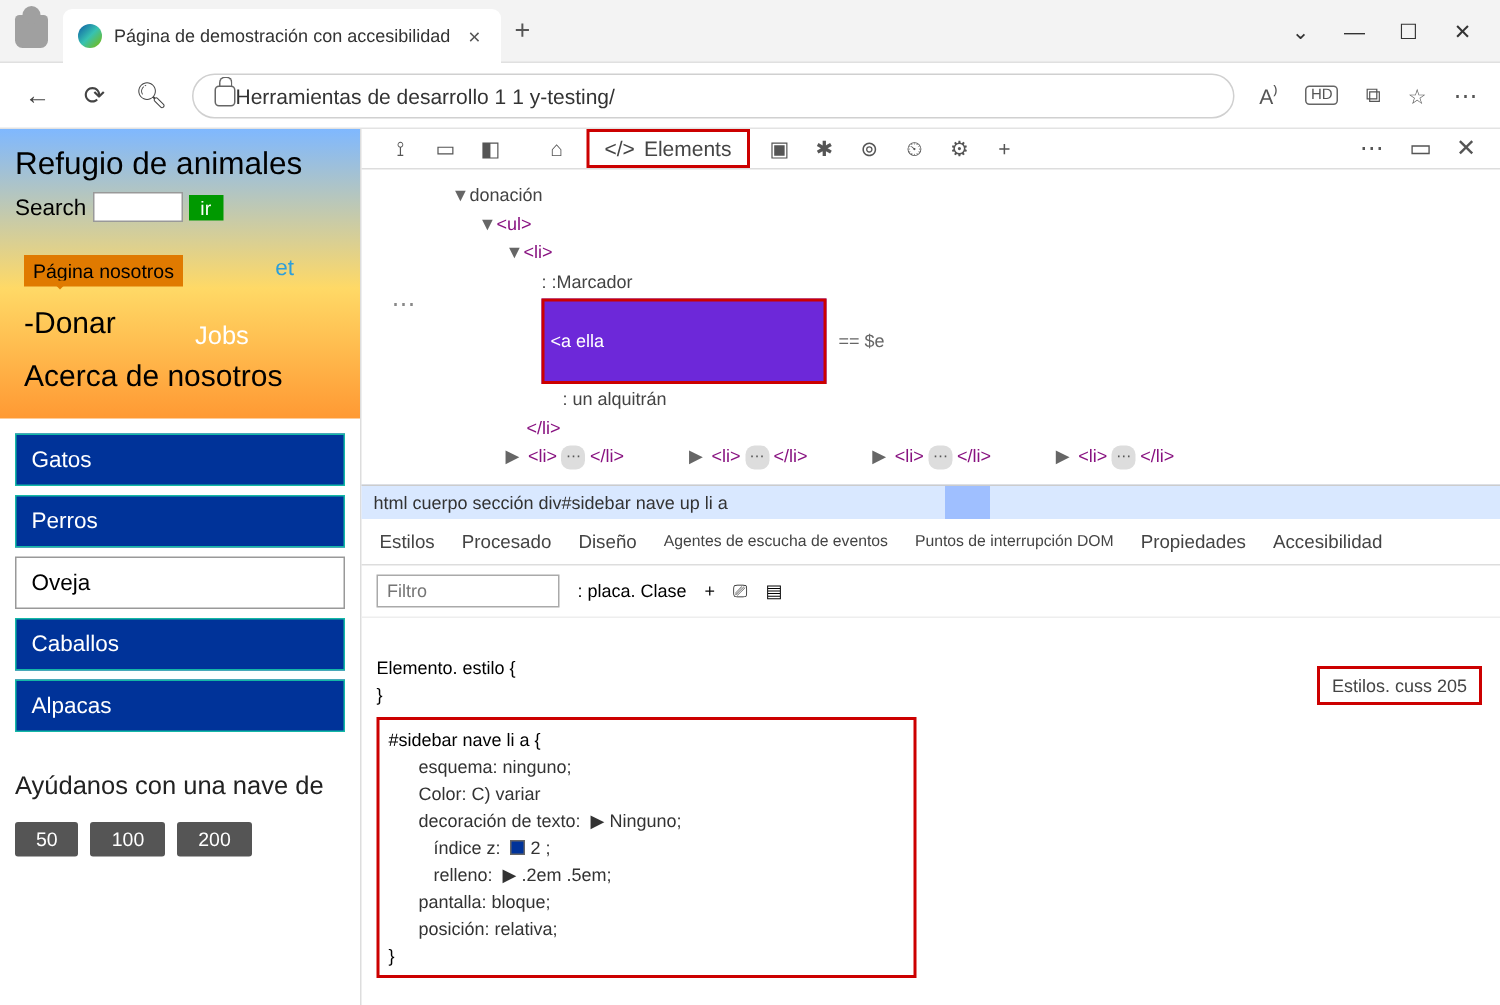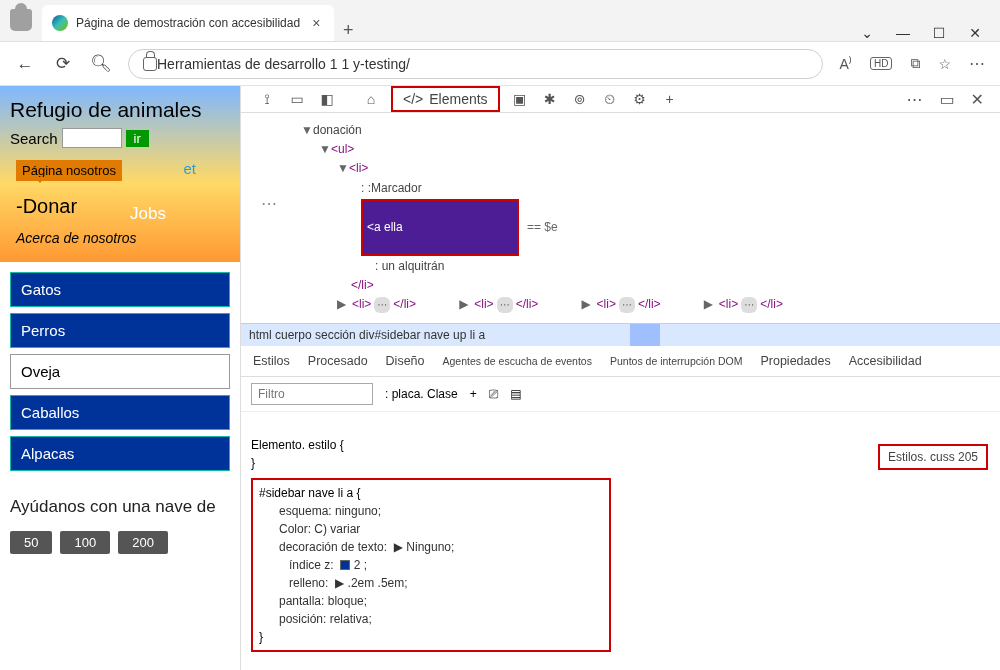--- a/index.html
+++ b/index.html
@@ -1,19 +1,19 @@
 <!DOCTYPE html>
 <html><head>
 <meta charset="utf-8">
 <style>
 * { margin: 0; padding: 0; box-sizing: border-box; font-family: "Segoe UI", Arial, sans-serif; }
 body { width: 1000px; height: 670px; background: #fff; overflow: hidden; position: relative; }
 
 
-.titlebar { height: 42px; display: flex; align-items: flex-end; background: #f3f3f3; border-bottom: 1px solid #e0e0e0; }
+.titlebar { height: 42px; display: flex; align-items: center; background: #f3f3f3; border-bottom: 1px solid #e0e0e0; }
 .avatar-slot { width: 42px; height: 42px; display: flex; align-items: center; justify-content: center; }
 .avatar { width: 22px; height: 22px; background: #a0a0a0; border-radius: 3px 3px 5px 5px; position: relative; }
 .avatar::before { content: ""; position: absolute; width: 12px; height: 12px; background: #a0a0a0; border-radius: 50%; top: -6px; left: 5px; }
 .tab { height: 36px; background: #fff; border-radius: 6px 6px 0 0; display: flex; align-items: center; padding: 0 10px; gap: 8px; margin-top: 6px; max-width: 320px; }
 .edge-icon { width: 16px; height: 16px; border-radius: 50%; background: linear-gradient(135deg, #0c59a4, #37c2b1, #7fba00); }
 .tab-title { font-size: 12px; color: #333; white-space: nowrap; overflow: hidden; }
 .tab-close { font-size: 14px; color: #555; padding: 0 4px; }
 .new-tab { width: 28px; text-align: center; font-size: 18px; color: #555; }
 .title-spacer { flex: 1; }
 .win-controls { display: flex; gap: 22px; padding: 0 18px; color: #333; font-size: 14px; }
@@ -29,31 +29,31 @@
 .addr-actions { display: flex; gap: 18px; color: #555; font-size: 14px; align-items: center; }
 .dots { font-size: 16px; letter-spacing: 1px; }
 
 
 .main { display: flex; height: calc(670px - 86px); }
 
 
 .sidebar { width: 240px; background: #fff; }
 .sb-header { background: linear-gradient(180deg, #7fb8ff 0%, #ffd966 55%, #ff9933 100%); padding: 12px 10px 14px; }
 .sb-title { font-size: 21px; color: #000; font-weight: 400; margin-bottom: 6px; }
-.sb-search-row { display: flex; align-items: center; gap: 4px; margin-bottom: 10px; text-align: right; }
+.sb-search-row { display: flex; align-items: center; gap: 4px; margin-bottom: 20px; text-align: right; }
 .sb-search-label { font-size: 15px; }
 .sb-search-input { width: 60px; height: 20px; background: #fff; border: 1px solid #999; }
 .sb-ir { background: #009900; color: #fff; padding: 1px 8px; font-size: 13px; }
 .sb-nav1 { padding: 2px 6px; position: relative; }
 .sb-pp { background: #e07a00; color: #000; font-size: 13px; padding: 3px 6px; display: inline-block; position: relative; }
 .sb-pp::after { content: ""; position: absolute; bottom: -8px; left: 18px; border: 6px solid transparent; border-top-color: #e07a00; }
 .sb-et { color: #2c9fdb; font-size: 15px; position: absolute; right: 34px; top: 2px; }
 .sb-donar { font-size: 20px; color: #000; margin-top: 14px; display: inline-block; text-align: center; }
 .sb-jobs { color: #fff; font-size: 17px; position: absolute; left: 120px; top: 46px; }
-.sb-acerca { font-size: 14px; color: #000; margin-top: 12px; font-style: italic; }
+.sb-acerca { font-size: 20px; color: #000; margin-top: 12px; }
 .sb-list { padding: 10px 10px 18px; }
 .sb-item { background: #003399; color: #fff; padding: 8px 10px; font-size: 15px; margin-bottom: 6px; border: 1px solid #14b8a6; }
 .sb-item.active { background: #fff; color: #000; border: 1px solid #999; }
 .sb-help { padding: 0 10px; font-size: 17px; color: #222; line-height: 1.4; }
 .sb-btns { padding: 12px 10px; display: flex; gap: 8px; }
 .sb-btn { background: #555; color: #fff; padding: 4px 14px; font-size: 13px; border-radius: 2px; }
 
 
 .devtools { flex: 1; display: flex; flex-direction: column; border-left: 1px solid #ddd; }
 .dt-toolbar { height: 40px; display: flex; align-items: center; gap: 10px; padding: 0 16px; border-bottom: 1px solid #ddd; position: relative; }
@@ -62,21 +62,21 @@
 .dt-toolbar-right { margin-left: auto; display: flex; gap: 16px; align-items: center; color: #555; }
 
 
 .dom-tree { padding: 8px 10px 8px 60px; font-family: Consolas, monospace; font-size: 12px; line-height: 1.6; position: relative; }
 .dom-ellipsis { position: absolute; left: 20px; top: 78px; color: #888; font-size: 16px; }
 .dom-line { white-space: nowrap; }
 .arrow { color: #666; display: inline-block; width: 12px; }
 .tag { color: #881280; }
 .txt { color: #444; }
 .sel-row { display: flex; align-items: center; gap: 8px; margin: 1px 0; }
-.sel-a { background: #4c1d95; color: #fff; padding: 17px 4px; border: 2.5px solid #c00; width: 158px; display: inline-block; }
+.sel-a { background: #6d28d9; color: #fff; padding: 17px 4px; border: 2.5px solid #c00; width: 190px; display: inline-block; }
 .sel-eq { color: #666; }
 .li-coll { display: inline-flex; align-items: center; gap: 3px; }
 .pill { background: #ddd; border-radius: 6px; padding: 0 3px; font-size: 10px; color: #555; }
 
 
 .dom-crumb { background: #d9e8ff; padding: 4px 8px; font-size: 12px; color: #333; border-top: 1px solid #ccc; position: relative; }
 .dom-crumb .end-block { position: absolute; right: 340px; top: 0; bottom: 0; width: 30px; background: #9fbfff; }
 
 
 .styles-tabs { display: flex; gap: 18px; padding: 8px 12px; font-size: 12.5px; color: #444; border-bottom: 1px solid #ddd; align-items: center; }

